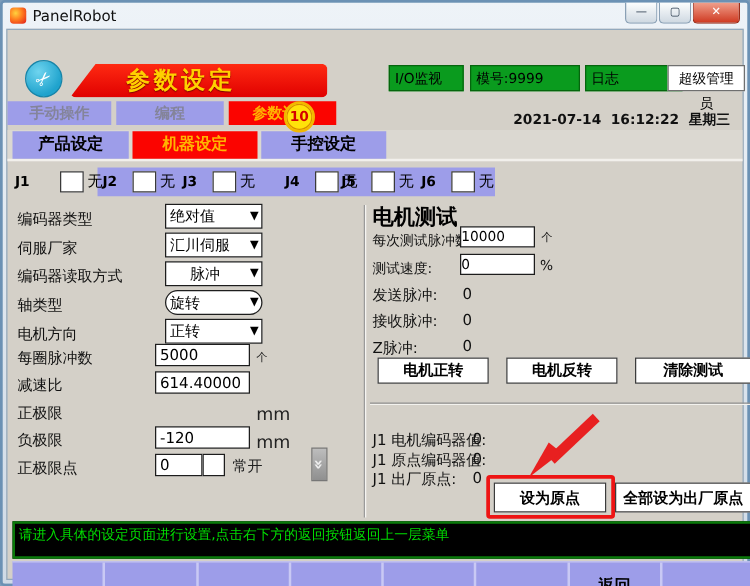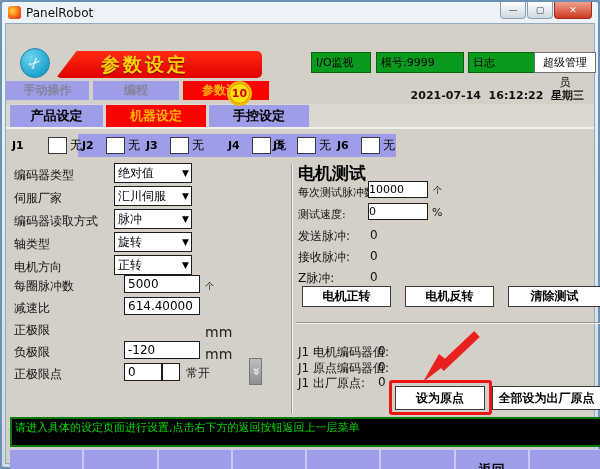--- a/index.html
+++ b/index.html
@@ -51,21 +51,21 @@
 
   
   .axstrip { position:absolute; left:72px; top:110px; width:318px; height:23px; background:#9d9de9; }
   .axgroup { position:absolute; top:110px; height:23px; display:flex; align-items:center; }
   .axgroup .axlbl { font-size:11px; font-weight:bold; width:24px; }
   .checkbox { width:19px; height:17px; background:#fff; border:1px solid #3a3a3a; margin-right:3px; }
   .axnone { font-size:12px; }
 
   
   .flabel { position:absolute; left:8px; width:108px; font-size:12px; color:#111; }
-  .select { position:absolute; left:108px; width:78px; height:20px; background:#fff; border:1px solid #1d1d1d;
+  .select { position:absolute; left:126px; width:78px; height:20px; background:#fff; border:1px solid #1d1d1d;
             display:flex; align-items:center; }
   .selval { flex:1; font-size:12px; padding-left:3px; }
   .selarrow { font-size:9px; padding-right:2px; color:#000; }
   .finput { position:absolute; left:118px; width:76px; height:18px; border:1px solid #1d1d1d; font-size:12px;
             padding-left:3px; background:#fff; }
   .fsuffix { position:absolute; left:199px; font-size:14px; color:#222; }
   .chevbtn { position:absolute; left:243px; top:334px; width:13px; height:27px;
              background:linear-gradient(#bdbdbd,#8f8f8f); border:1px solid #777; color:#eee;
              font-size:13px; font-weight:bold; text-align:center; line-height:25px; }
   .chevbtn span { display:inline-block; transform:rotate(-90deg); }
@@ -171,26 +171,26 @@
     <div class="select" style="top:139px;">
       <span class="selval">绝对值</span>
       <span class="selarrow">▼</span>
     </div>
     <span class="flabel" style="top:166px;">伺服厂家</span>
     <div class="select" style="top:162px;">
       <span class="selval">汇川伺服</span>
       <span class="selarrow">▼</span>
     </div>
     <span class="flabel" style="top:189px;">编码器读取方式</span>
-    <div class="select" style="top:185px;">
+    <div class="select" style="top:185px;padding-left:16px;">
       <span class="selval">脉冲</span>
       <span class="selarrow">▼</span>
     </div>
     <span class="flabel" style="top:212px;">轴类型</span>
-    <div class="select" style="top:208px;">
+    <div class="select" style="top:208px;border-radius:10px;">
       <span class="selval">旋转</span>
       <span class="selarrow">▼</span>
     </div>
     <span class="flabel" style="top:235px;">电机方向</span>
     <div class="select" style="top:231px;">
       <span class="selval">正转</span>
       <span class="selarrow">▼</span>
     </div>
 
     <span class="flabel" style="top:254px;">每圈脉冲数</span>

